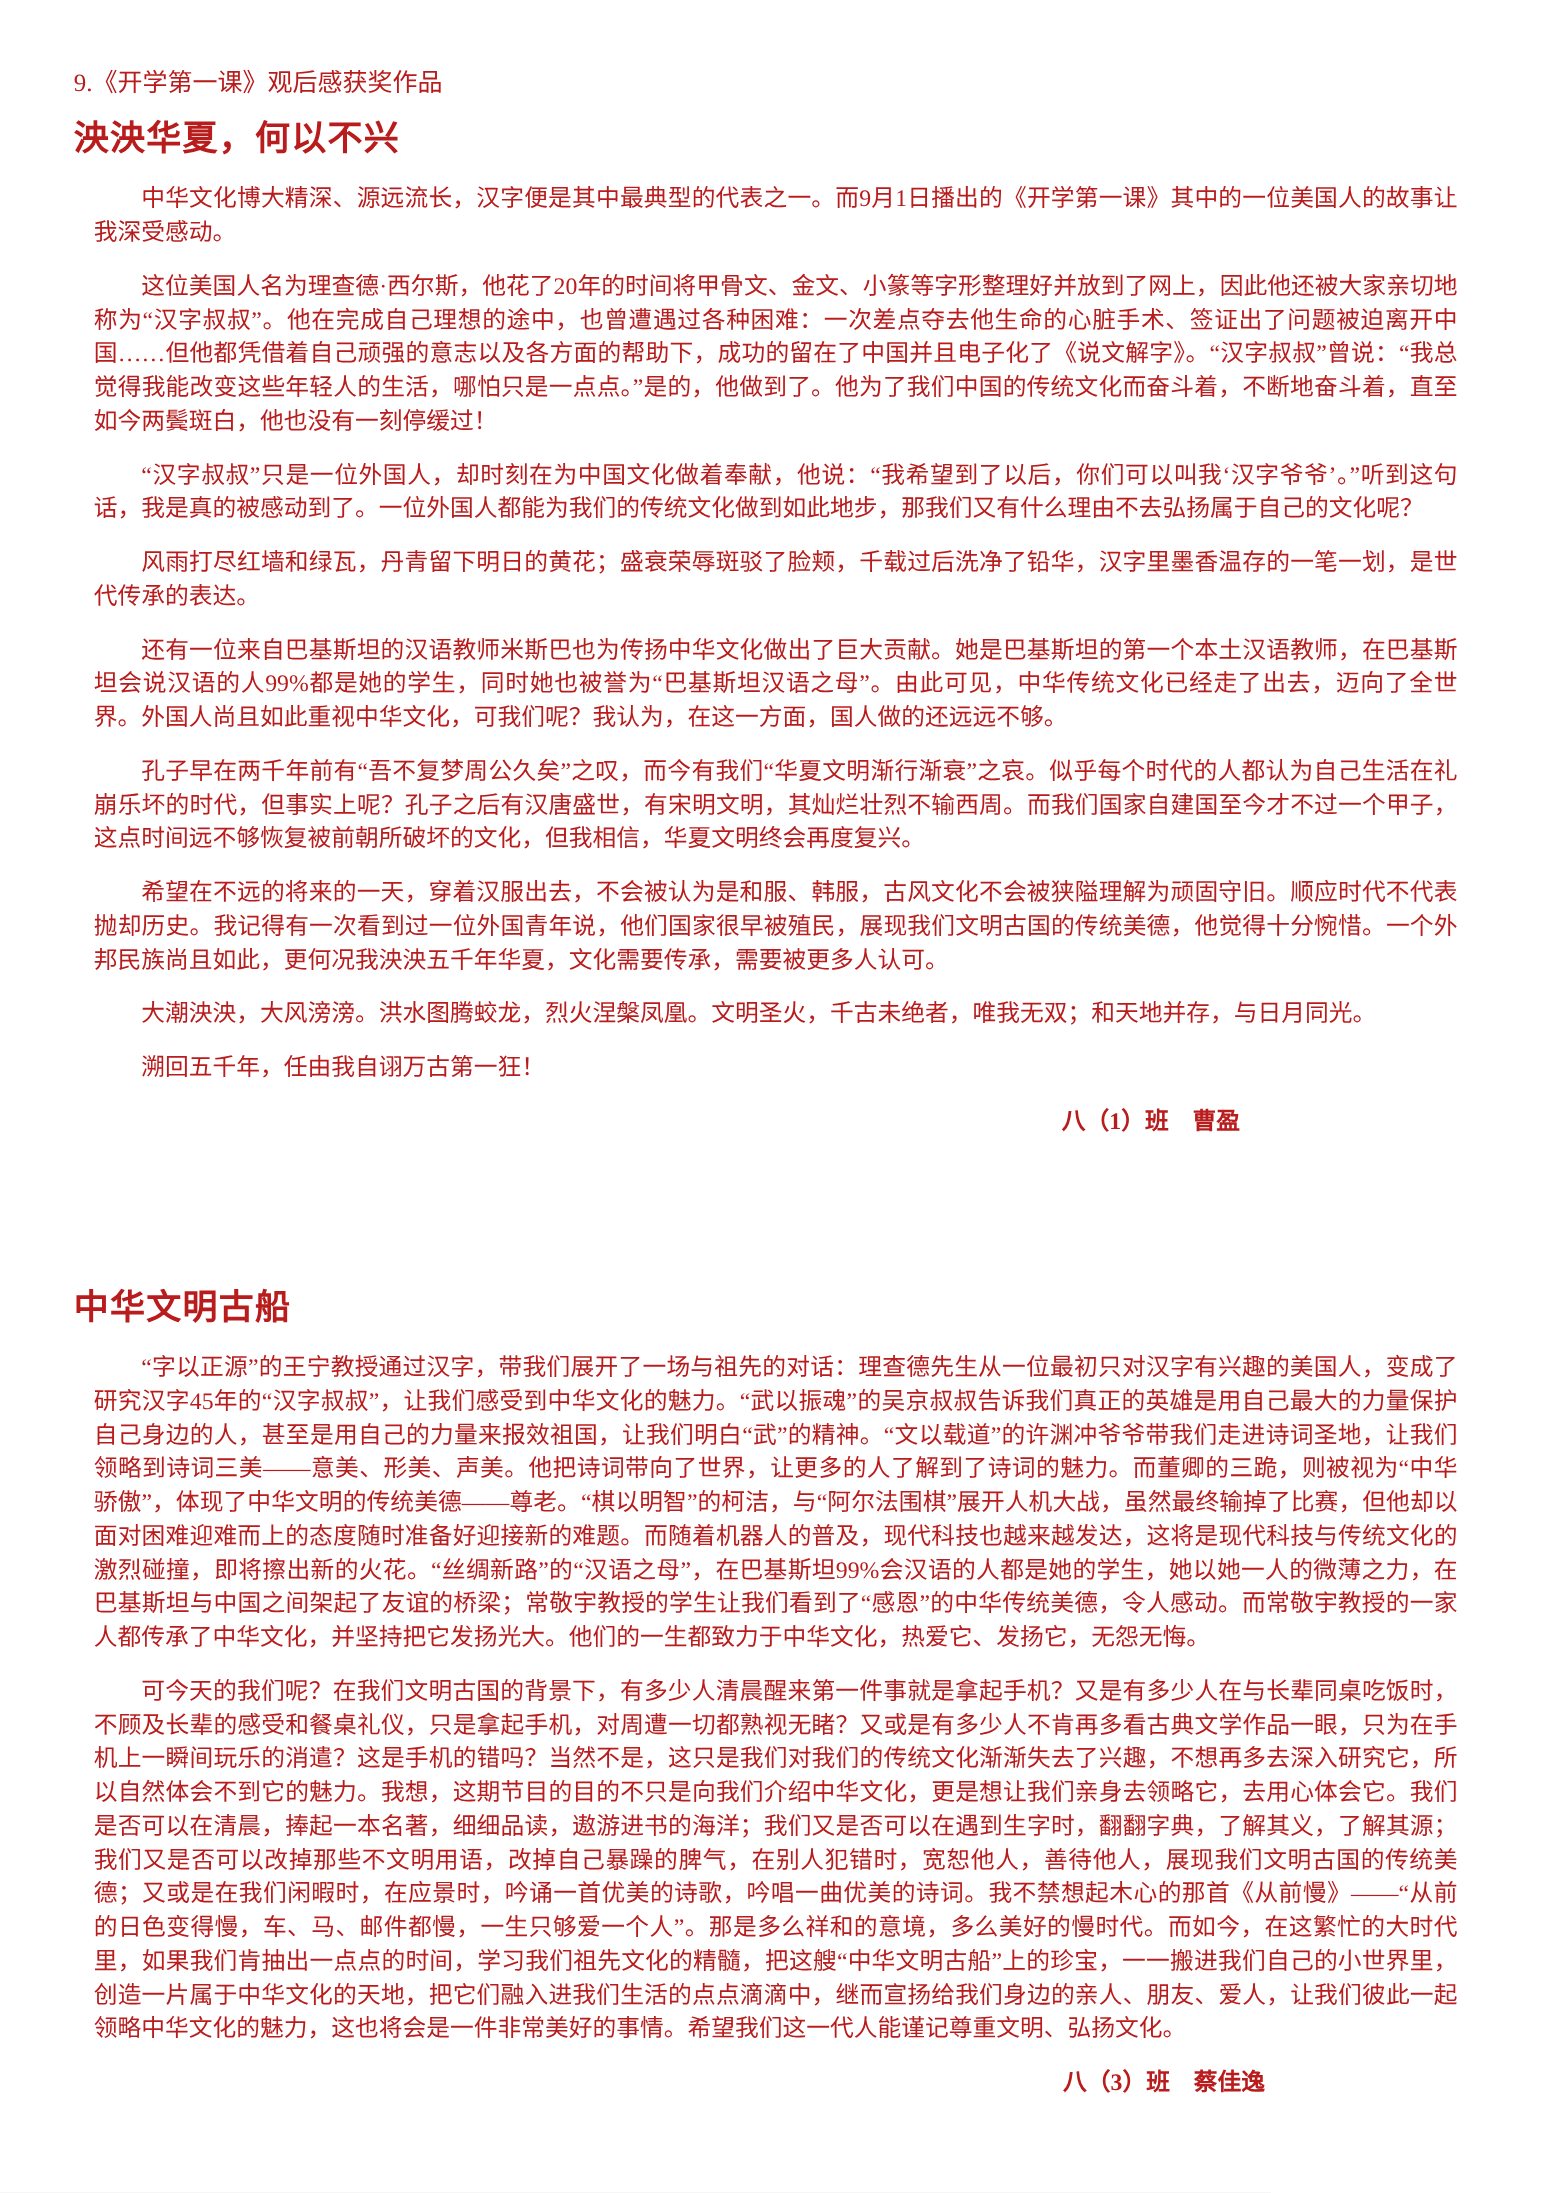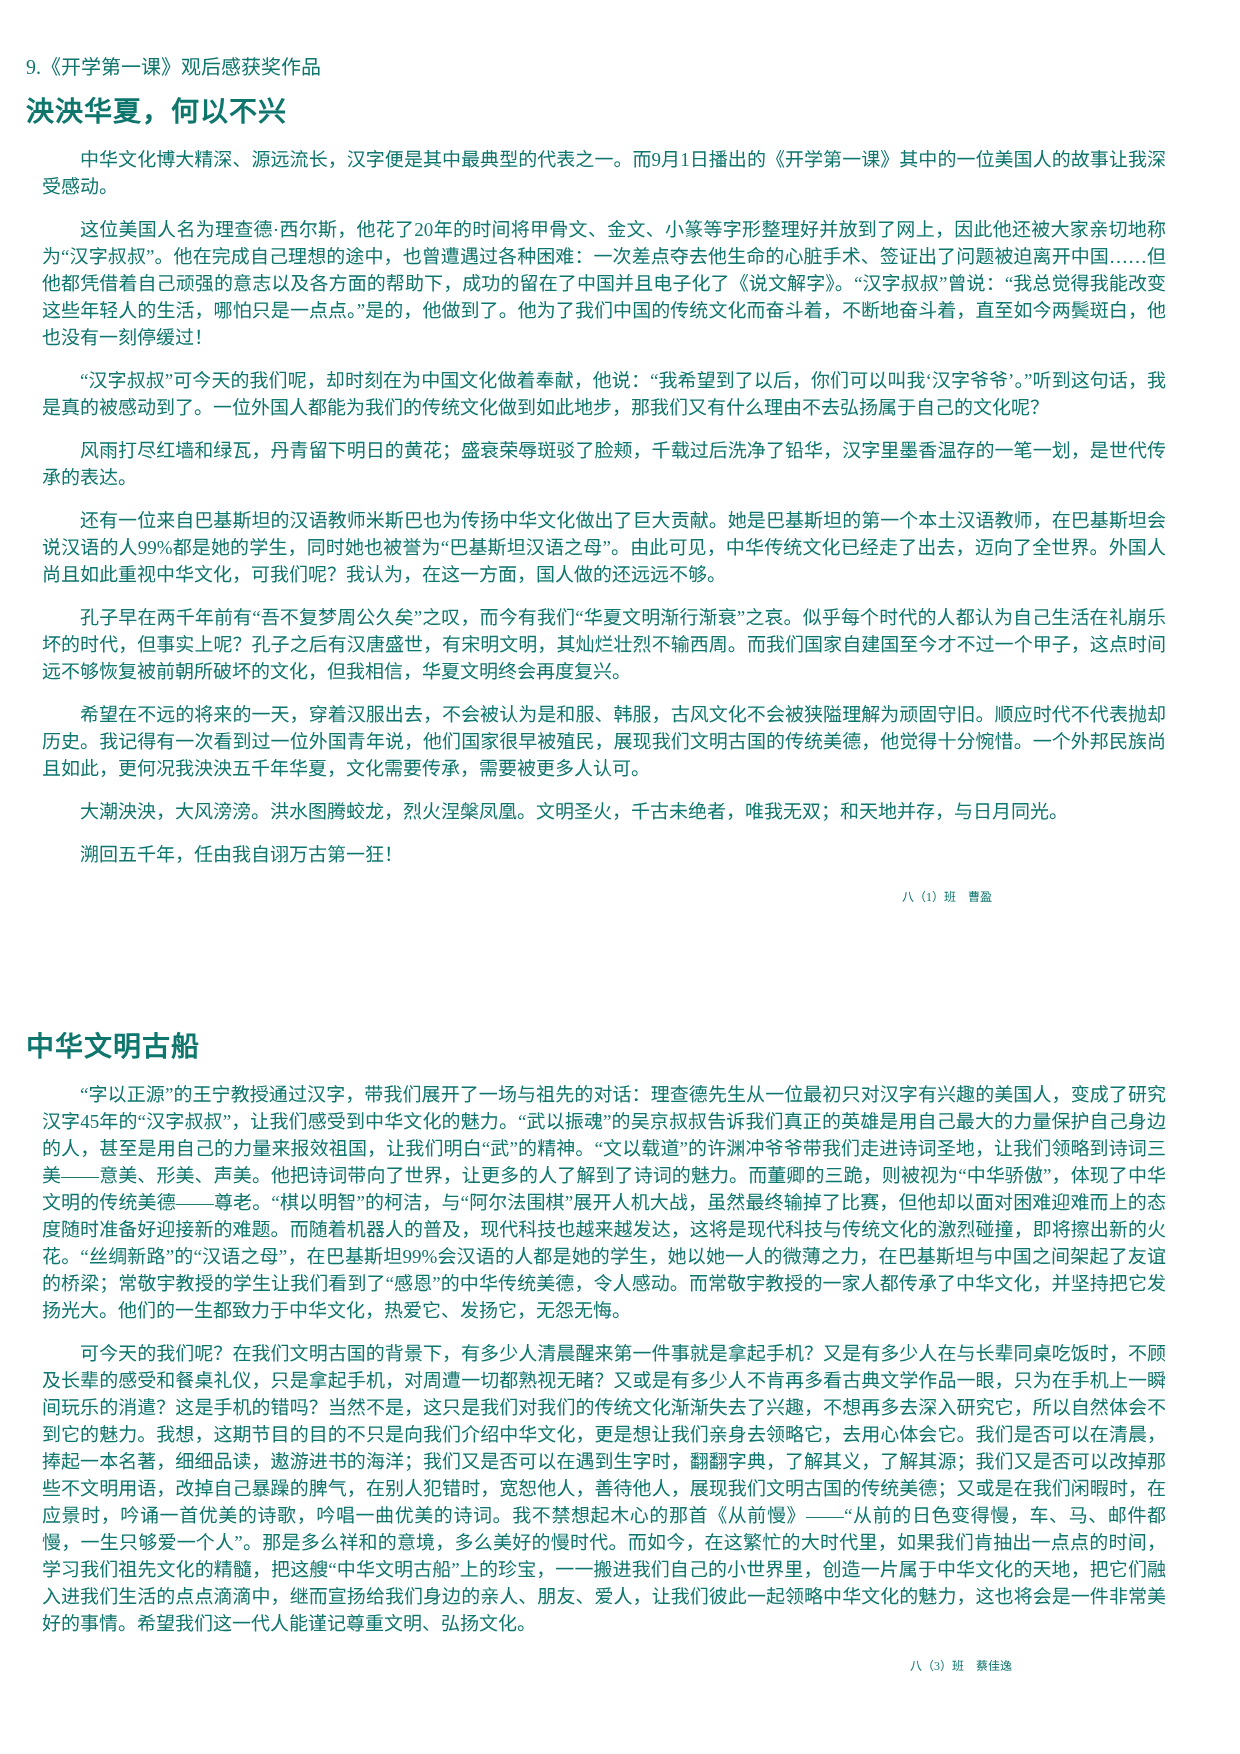--- a/index.html
+++ b/index.html
@@ -2,23 +2,23 @@
 <html lang="zh-CN"><head>
 <meta charset="utf-8">
 <style>
   html, body { margin: 0; padding: 0; background: #e8e8e8; }
   .page {
     width: 1240px;
     min-height: 1754px;
     margin: 0 auto;
     background: #ffffff;
     box-sizing: border-box;
-    padding: 48px 58px 60px 26px;
+    padding: 48px 58px 60px 59px;
     font-family: "Liberation Serif", "DejaVu Serif", serif;
-    color: #0f766e;
+    color: #b91c1c;
   }
   .doc-header {
     font-size: 20px;
     line-height: 26px;
     margin: 6px 0 12px 0;
   }
   .essay-title {
     text-align: left;
     font-size: 28px;
     font-weight: bold;
@@ -28,46 +28,47 @@
   }
   .essay p.body-paragraph {
     margin: 16px;
     font-size: 19px;
     line-height: 27px;
     text-align: justify;
     text-indent: 2em;
     word-break: break-all;
   }
   .signature {
-    font-size: 12px;
+    font-size: 19px;
     line-height: 27px;
     text-align: right;
     padding-right: 190px;
     margin: 2px 0 0 0;
+    font-weight: bold;
   }
   .essay-2 .essay-title {
     margin-top: 118px;
   }
   .signature-2 {
     margin-top: 8px;
     padding-right: 170px;
   }
 </style>
 </head>
 <body>
 
 <div class="page">
 
   <div class="doc-header">9.《开学第一课》观后感获奖作品</div>
 
   <div class="essay essay-1">
     <h1 class="essay-title">泱泱华夏，何以不兴</h1>
     <p class="body-paragraph">中华文化博大精深、源远流长，汉字便是其中最典型的代表之一。而9月1日播出的《开学第一课》其中的一位美国人的故事让我深受感动。</p>
     <p class="body-paragraph">这位美国人名为理查德·西尔斯，他花了20年的时间将甲骨文、金文、小篆等字形整理好并放到了网上，因此他还被大家亲切地称为“汉字叔叔”。他在完成自己理想的途中，也曾遭遇过各种困难：一次差点夺去他生命的心脏手术、签证出了问题被迫离开中国……但他都凭借着自己顽强的意志以及各方面的帮助下，成功的留在了中国并且电子化了《说文解字》。“汉字叔叔”曾说：“我总觉得我能改变这些年轻人的生活，哪怕只是一点点。”是的，他做到了。他为了我们中国的传统文化而奋斗着，不断地奋斗着，直至如今两鬓斑白，他也没有一刻停缓过！</p>
-    <p class="body-paragraph">“汉字叔叔”可今天的我们呢，却时刻在为中国文化做着奉献，他说：“我希望到了以后，你们可以叫我‘汉字爷爷’。”听到这句话，我是真的被感动到了。一位外国人都能为我们的传统文化做到如此地步，那我们又有什么理由不去弘扬属于自己的文化呢？</p>
+    <p class="body-paragraph">“汉字叔叔”只是一位外国人，却时刻在为中国文化做着奉献，他说：“我希望到了以后，你们可以叫我‘汉字爷爷’。”听到这句话，我是真的被感动到了。一位外国人都能为我们的传统文化做到如此地步，那我们又有什么理由不去弘扬属于自己的文化呢？</p>
     <p class="body-paragraph">风雨打尽红墙和绿瓦，丹青留下明日的黄花；盛衰荣辱斑驳了脸颊，千载过后洗净了铅华，汉字里墨香温存的一笔一划，是世代传承的表达。</p>
     <p class="body-paragraph">还有一位来自巴基斯坦的汉语教师米斯巴也为传扬中华文化做出了巨大贡献。她是巴基斯坦的第一个本土汉语教师，在巴基斯坦会说汉语的人99%都是她的学生，同时她也被誉为“巴基斯坦汉语之母”。由此可见，中华传统文化已经走了出去，迈向了全世界。外国人尚且如此重视中华文化，可我们呢？我认为，在这一方面，国人做的还远远不够。</p>
     <p class="body-paragraph">孔子早在两千年前有“吾不复梦周公久矣”之叹，而今有我们“华夏文明渐行渐衰”之哀。似乎每个时代的人都认为自己生活在礼崩乐坏的时代，但事实上呢？孔子之后有汉唐盛世，有宋明文明，其灿烂壮烈不输西周。而我们国家自建国至今才不过一个甲子，这点时间远不够恢复被前朝所破坏的文化，但我相信，华夏文明终会再度复兴。</p>
     <p class="body-paragraph">希望在不远的将来的一天，穿着汉服出去，不会被认为是和服、韩服，古风文化不会被狭隘理解为顽固守旧。顺应时代不代表抛却历史。我记得有一次看到过一位外国青年说，他们国家很早被殖民，展现我们文明古国的传统美德，他觉得十分惋惜。一个外邦民族尚且如此，更何况我泱泱五千年华夏，文化需要传承，需要被更多人认可。</p>
     <p class="body-paragraph">大潮泱泱，大风滂滂。洪水图腾蛟龙，烈火涅槃凤凰。文明圣火，千古未绝者，唯我无双；和天地并存，与日月同光。</p>
     <p class="body-paragraph">溯回五千年，任由我自诩万古第一狂！</p>
     <p class="signature">八（1）班　曹盈</p>
   </div>
 
   <div class="essay essay-2">

